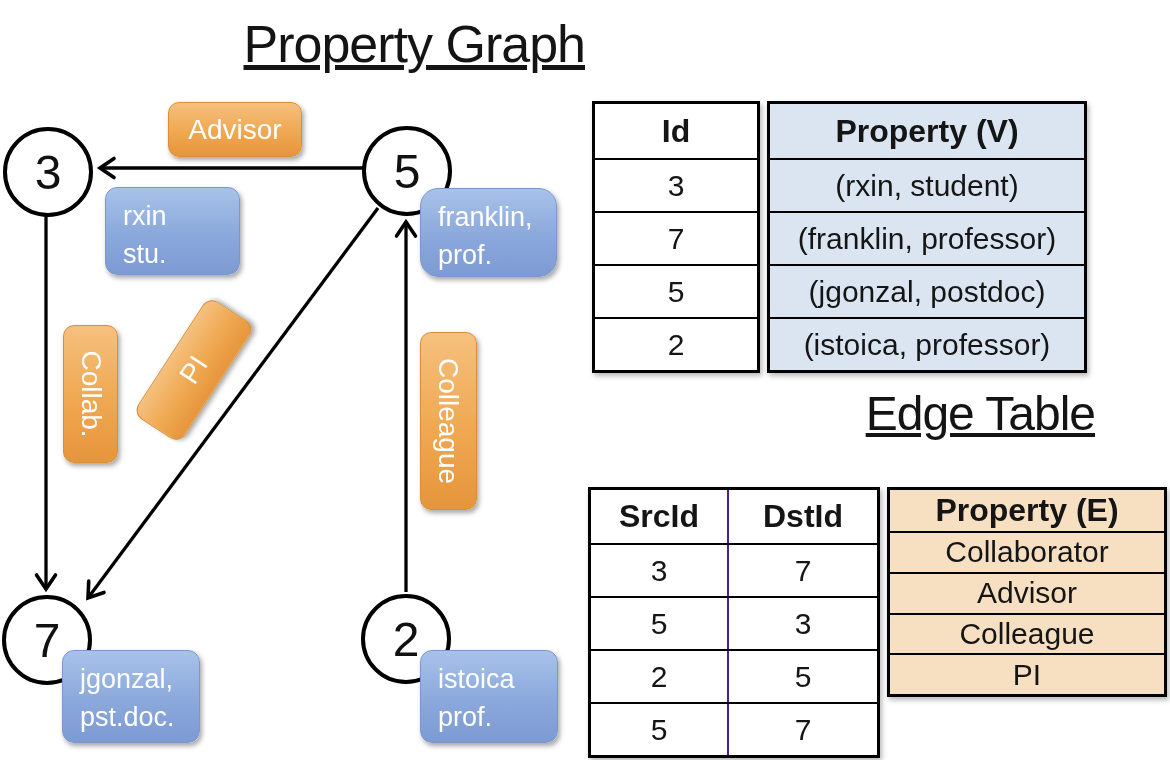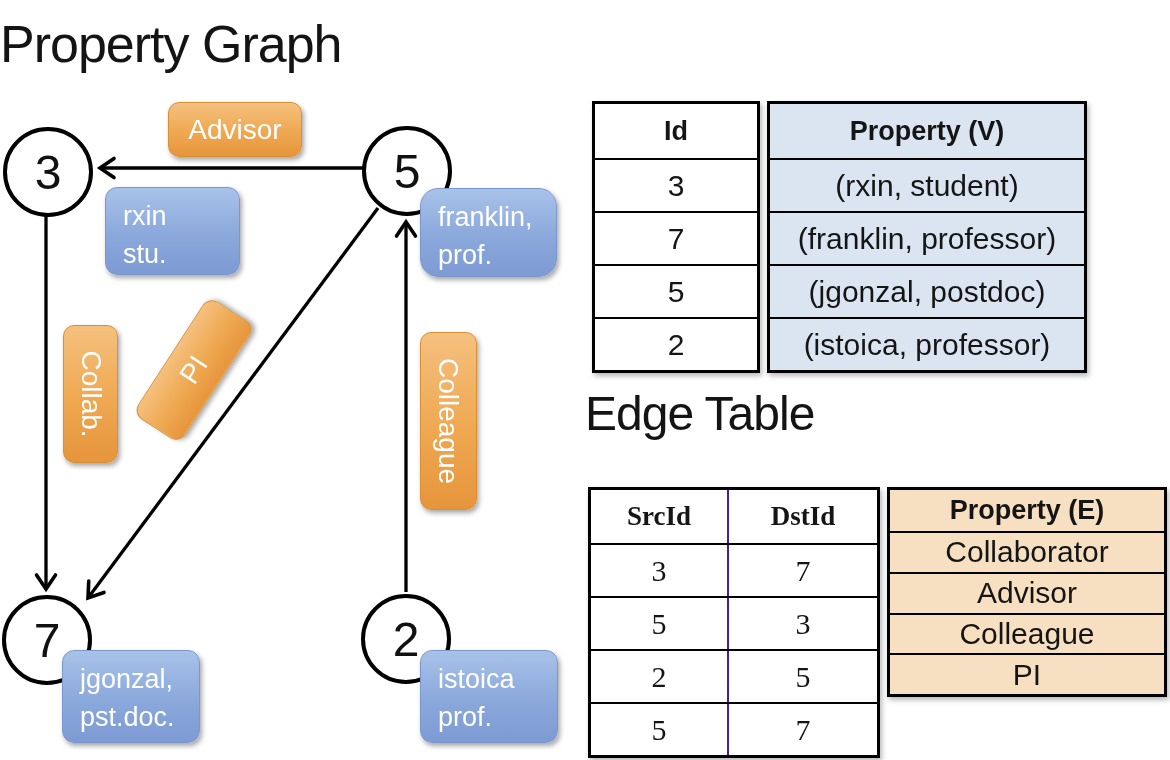--- a/index.html
+++ b/index.html
@@ -1,22 +1,22 @@
 <!DOCTYPE html>
 <html><head>
 <meta charset="utf-8">
 <style>
   html,body{margin:0;padding:0;background:#ffffff;}
   .canvas{
     position:relative;width:1170px;height:760px;background:#ffffff;overflow:hidden;
     font-family:"Liberation Sans", sans-serif;color:#1c1c1c;
   }
   .title{
-    position:absolute;text-align:left;font-weight:300;letter-spacing:-1px;
-    color:#141414;white-space:nowrap;
+    position:absolute;text-align:right;font-weight:300;letter-spacing:-1px;
+    color:#141414;white-space:nowrap;text-decoration:underline;
   }
   #graph-title{left:0;top:14px;width:585px;font-size:52px;}
   #vertex-title{left:585px;top:16px;width:565px;font-size:48px;}
   #edge-title{left:585px;top:386px;width:510px;font-size:48px;}
 
   
   .vertex-circle{
     position:absolute;width:90px;height:90px;border:4px solid #000;border-radius:50%;
     background:#fff;display:flex;align-items:center;justify-content:center;
     box-sizing:border-box;z-index:1;
@@ -47,22 +47,22 @@
     position:absolute;border:3px solid #000;box-sizing:border-box;
     display:flex;flex-direction:column;box-shadow:2px 3px 5px rgba(0,0,0,0.28);
     background:#fff;
   }
   .stable .cell,.stable .row{box-sizing:border-box;}
   .stable .cell{
     display:flex;align-items:center;justify-content:center;
     font-size:30px;font-weight:300;height:53px;color:#151515;white-space:nowrap;
   }
   .stable .row{display:flex;height:53px;}
-  .stable .row .cell{height:100%;font-family:Liberation Serif, serif;}
-  .stable .hdr{font-size:27px;font-weight:bold;height:54px;}
+  .stable .row .cell{height:100%;}
+  .stable .hdr{font-size:32px;font-weight:bold;height:54px;}
   .stable > .cell + .cell, .stable > .row + .row{border-top:2px solid #000;}
   .col-src{width:136px;}
   .col-dst{width:150px;border-left:2px solid #4c1d95;}
 </style>
 </head>
 <body>
 
 <div class="canvas">
 
   <div class="title" id="graph-title">Property Graph</div>

